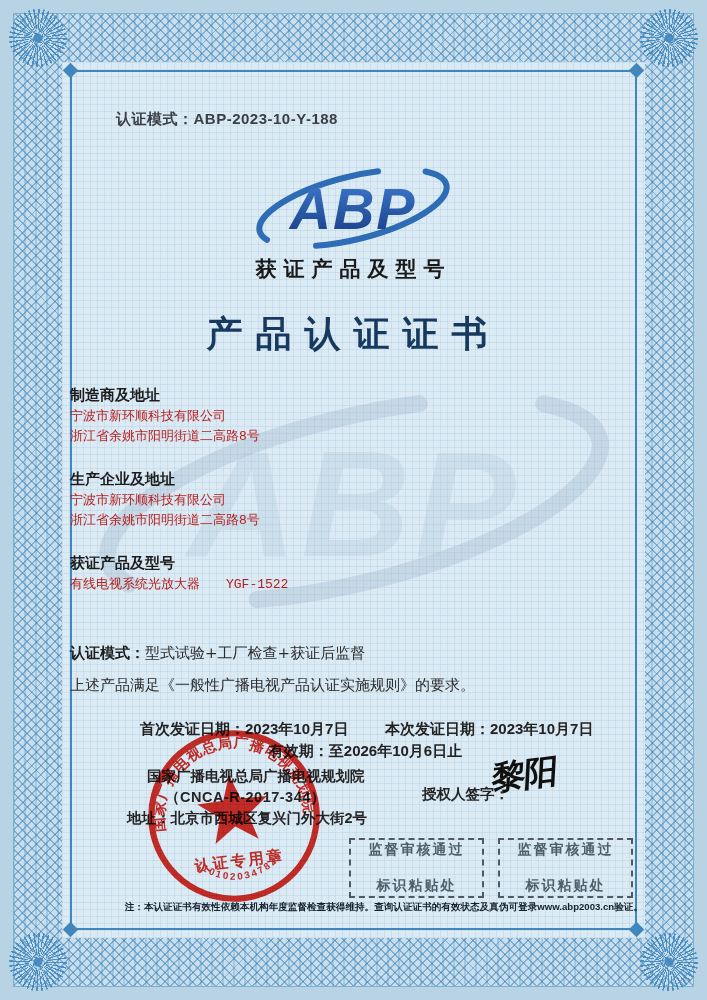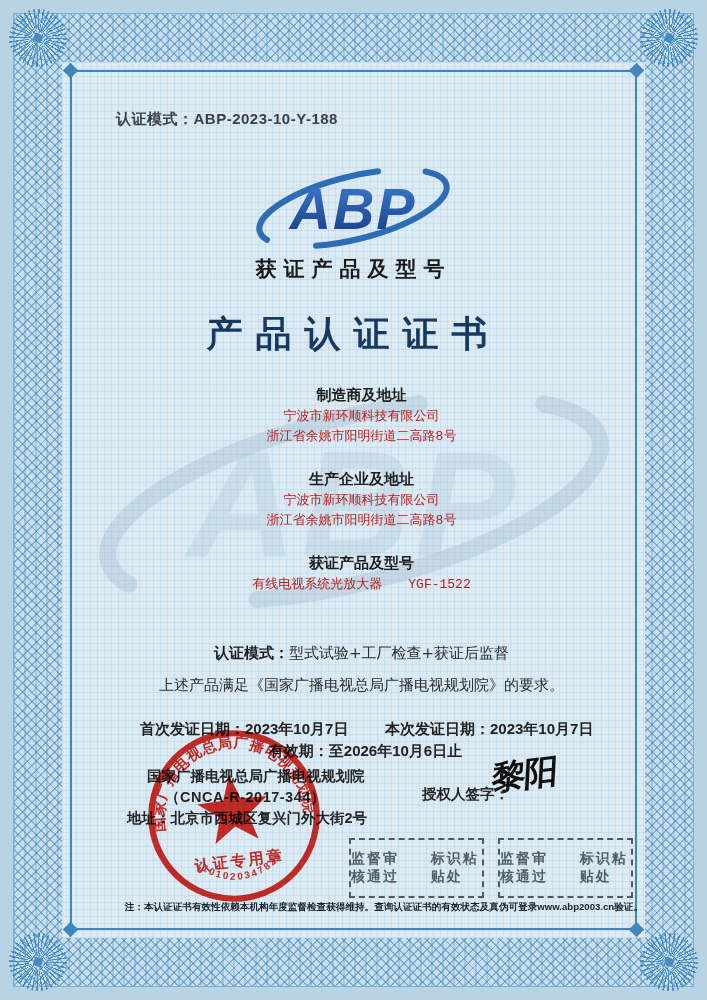--- a/index.html
+++ b/index.html
@@ -43,21 +43,21 @@
 
   
   .abs{position:absolute;}
   .cert-no{left:116px;top:110px;font-size:15px;font-weight:bold;color:#3a3f45;letter-spacing:.5px;}
   .cert-no .num{font-weight:bold;color:#3a3f45;}
   .logo{left:242px;top:163px;}
   .orgname{left:0;right:0;top:255px;text-align:center;font-family:"DejaVu Serif",serif;
     font-size:21px;font-weight:bold;color:#191919;letter-spacing:7px;}
   .title{left:0;right:0;top:310px;text-align:center;font-family:"DejaVu Serif",serif;
     font-size:36px;font-weight:bold;color:#17395f;letter-spacing:13px;}
-  .mid{left:70px;right:70px;top:386px;text-align:center;margin-left:16px;}
+  .mid{left:70px;right:70px;top:386px;text-align:left;}
   .sec-label{font-size:15px;font-weight:bold;color:#1d1d1d;margin:0 0 3px 0;}
   .sec-line{font-family:Liberation Mono, monospace;font-size:13px;color:#b91c1c;margin:0 0 2px 0;line-height:18px;}
   .gap{height:22px;}
   .mode-line{margin-top:26px;font-size:15px;}
   .mode-line .lbl{font-weight:bold;color:#1d1d1d;}
   .mode-line .val{font-family:"DejaVu Serif",serif;color:#2c2c2c;}
   .statement{margin-top:13px;font-family:"DejaVu Serif",serif;font-size:15px;color:#2c2c2c;}
 
   .dates{top:720px;left:0;right:0;font-size:15px;font-weight:bold;color:#222;}
   .d1{position:absolute;left:140px;}
@@ -68,21 +68,21 @@
   .issuer .iname{padding-left:20px;}
   .issuer .icode{padding-left:38px;font-weight:bold;letter-spacing:.5px;}
   .sig-label{left:422px;top:785px;font-size:14.5px;font-weight:bold;color:#242424;}
   .sig{left:492px;top:752px;transform:rotate(-4deg);}
   .sig-text{font-family:"DejaVu Serif",serif;font-size:34px;font-weight:bold;color:#101010;
     transform:skewX(-10deg) rotate(-3deg);display:inline-block;letter-spacing:-2px;}
 
   .seal{left:146px;top:728px;mix-blend-mode:multiply;opacity:.95;transform:rotate(-7deg);}
 
   .boxes{left:349px;top:838px;display:flex;gap:14px;}
-  .pbox{width:131px;height:56px;border:2px dashed #4d5a63;display:flex;flex-direction:row;
+  .pbox{width:131px;height:56px;border:2px dashed #4d5a63;display:flex;flex-direction:column;
     justify-content:center;align-items:center;gap:18px;}
   .pbox div{font-size:14px;font-weight:bold;color:#4f5f6a;letter-spacing:2px;}
 
   .note{left:64px;right:64px;top:901px;text-align:right;font-size:9.6px;font-weight:bold;color:#14202c;padding-left:20px;}
 </style>
 </head>
 <body>
 
 <div class="page">
 
@@ -136,21 +136,21 @@
     </div>
     <div class="gap"></div>
     <div>
       <p class="sec-label">获证产品及型号</p>
       <p class="sec-line">有线电视系统光放大器　　YGF-1522</p>
     </div>
     <div class="gap"></div>
     <div class="mode-line">
       <span class="lbl">认证模式：</span><span class="val">型式试验+工厂检查+获证后监督</span>
     </div>
-    <div class="statement">上述产品满足《国家广播电视总局广播电视规划院》的要求。</div>
+    <div class="statement">上述产品满足《一般性广播电视产品认证实施规则》的要求。</div>
   </div>
 
   <div class="abs dates">
     <span class="d1">
       <span>首次发证日期：</span><span>2023年10月7日</span>
     </span>
     <span class="d2">
       <span>本次发证日期：</span><span>2023年10月7日</span>
     </span>
   </div>

